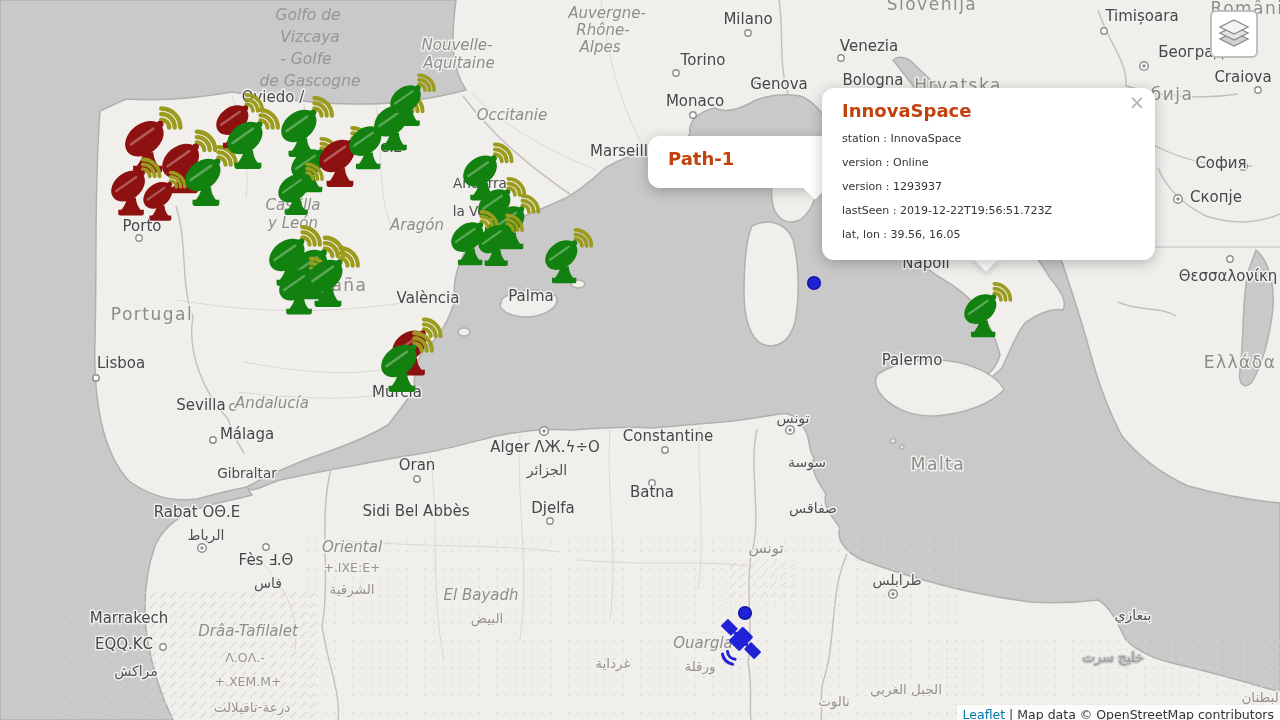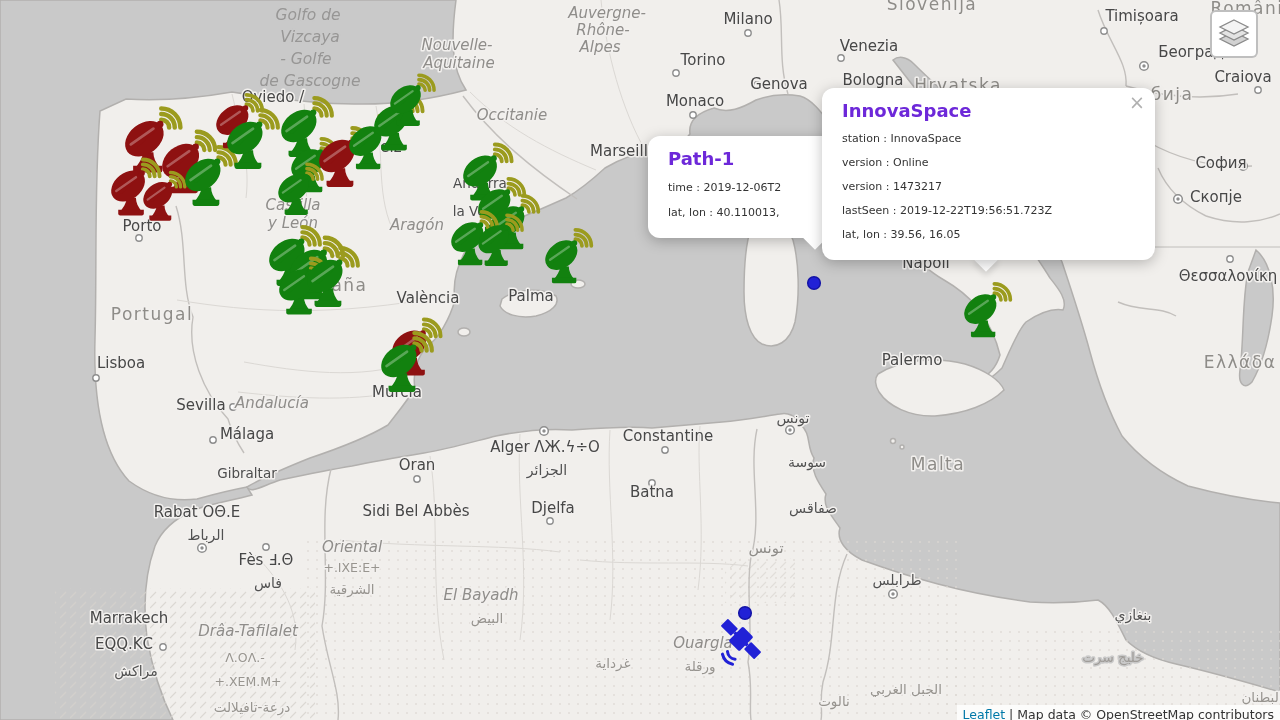--- a/index.html
+++ b/index.html
@@ -17,21 +17,21 @@
   .water{font-size:15.5px;font-style:italic;fill:#979695;stroke:#c9c9c9;}
   .water-ar{font-size:13.5px;fill:#9f9c98;stroke:#c9c9c9;}
   .country{font-size:17px;fill:#8e8c88;letter-spacing:1.5px;}
   .country-ar{font-size:15px;fill:#8e8c88;}
   .dish.green{color:#12810f;}
   .dish.red{color:#8e1111;}
   
   .popup{position:absolute;}
   .popup-body{position:relative;background:#fff;border-radius:12px;
               box-shadow:0 3px 14px rgba(0,0,0,0.25);padding:12px 20px 13px;}
-  .popup-title{font-weight:bold;font-size:18px;color:#6d28d9;margin-bottom:6px;}
+  .popup-title{font-weight:bold;font-size:18px;color:#c2410c;margin-bottom:6px;}
   .popup-line{font-size:11px;line-height:25px;color:#333;white-space:nowrap;}
   .popup-tail{position:absolute;bottom:-8px;width:18px;height:18px;background:#fff;
               transform:rotate(45deg);}
   .popup-close{position:absolute;top:5px;right:10px;font-size:19px;line-height:19px;
                color:#b0b0b0;text-decoration:none;cursor:pointer;}
   #popup-path1{left:648px;top:136px;width:330px;z-index:500;}
   #popup-path1 .popup-tail{left:158px;}
   #popup-innova{left:822px;top:88px;width:333px;z-index:600;}
   #popup-innova .popup-line{line-height:24px;}
   #popup-innova .popup-tail{left:155px;box-shadow:3px 3px 6px rgba(0,0,0,0.12);}
@@ -381,37 +381,33 @@
         <use width="60" height="60" x="955" y="281" class="dish green" href="#sym-dish" xlink:href="#sym-dish"></use>
         <circle cx="814" cy="283" r="6.3" fill="#2121d6" stroke="#1414a6" stroke-width="1.5"></circle>
         <circle cx="745" cy="613" r="6.3" fill="#2121d6" stroke="#1414a6" stroke-width="1.5"></circle>
         <use width="54" height="54" x="714" y="617" href="#sym-sat" xlink:href="#sym-sat"></use>
       </g>
   </svg>
 
   <div class="popup" id="popup-path1">
     <div class="popup-body">
       <div class="popup-title">Path-1</div>
-      <div>
-          <div class="popup-line">time : 2019-12-06T2</div>
-          <div class="popup-line">lat, lon : 40.110013,</div>
-        </div>
     </div>
     <div class="popup-tail"></div>
   </div>
 
   <div class="popup" id="popup-innova">
     <div class="popup-tail"></div>
     <div class="popup-body">
       <a class="popup-close">×</a>
       <div class="popup-title">InnovaSpace</div>
       <div>
           <div class="popup-line">station : InnovaSpace</div>
           <div class="popup-line">version : Online</div>
-          <div class="popup-line">version : 1473217</div>
+          <div class="popup-line">version : 1293937</div>
           <div class="popup-line">lastSeen : 2019-12-22T19:56:51.723Z</div>
           <div class="popup-line">lat, lon : 39.56, 16.05</div>
         </div>
     </div>
   </div>
 
   <div class="layers-control">
     <svg width="34" height="32" viewBox="0 0 34 32">
       <path d="M17,14 L31,21 17,28 3,21 Z" fill="#d2d2d2" stroke="#8a8a8a" stroke-width="1.3"></path>
       <path d="M17,8 L31,15 17,22 3,15 Z" fill="#e3e3e3" stroke="#8a8a8a" stroke-width="1.3"></path>

